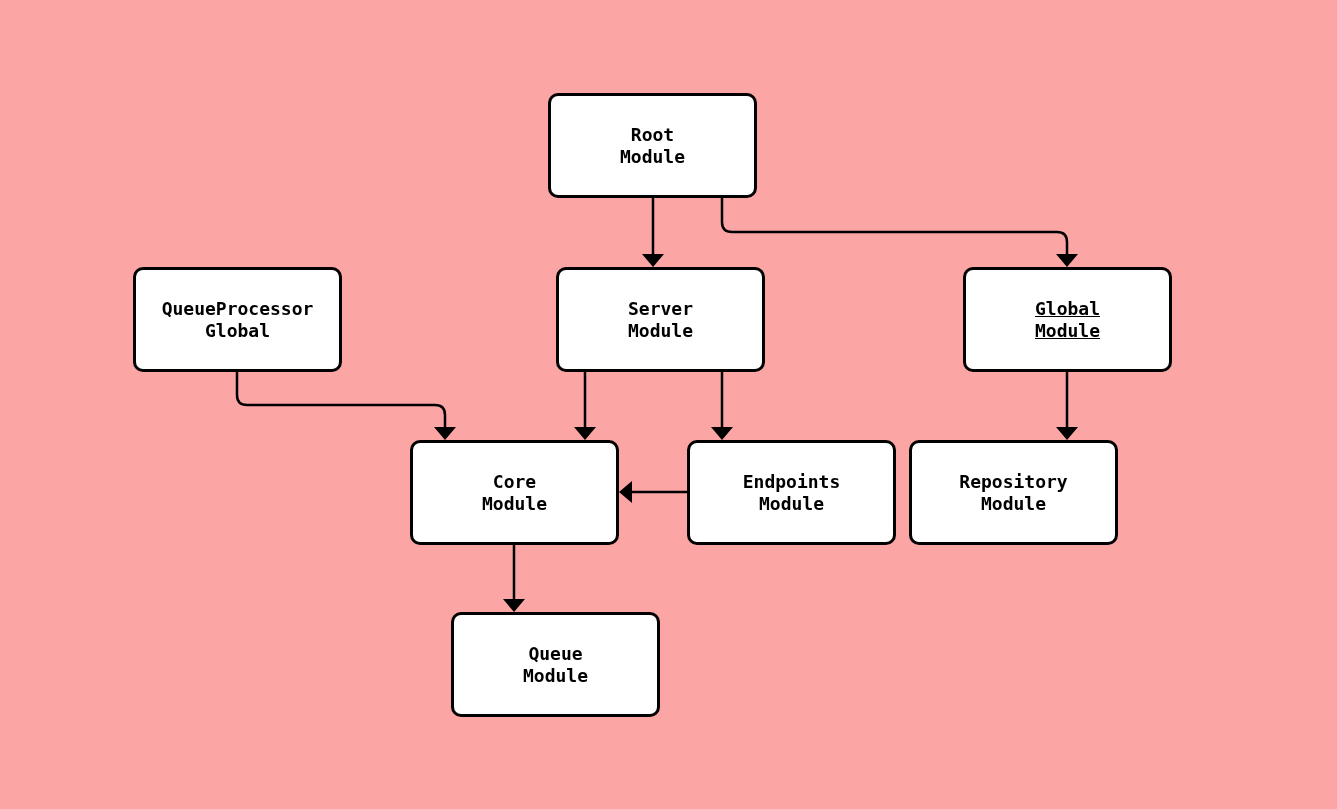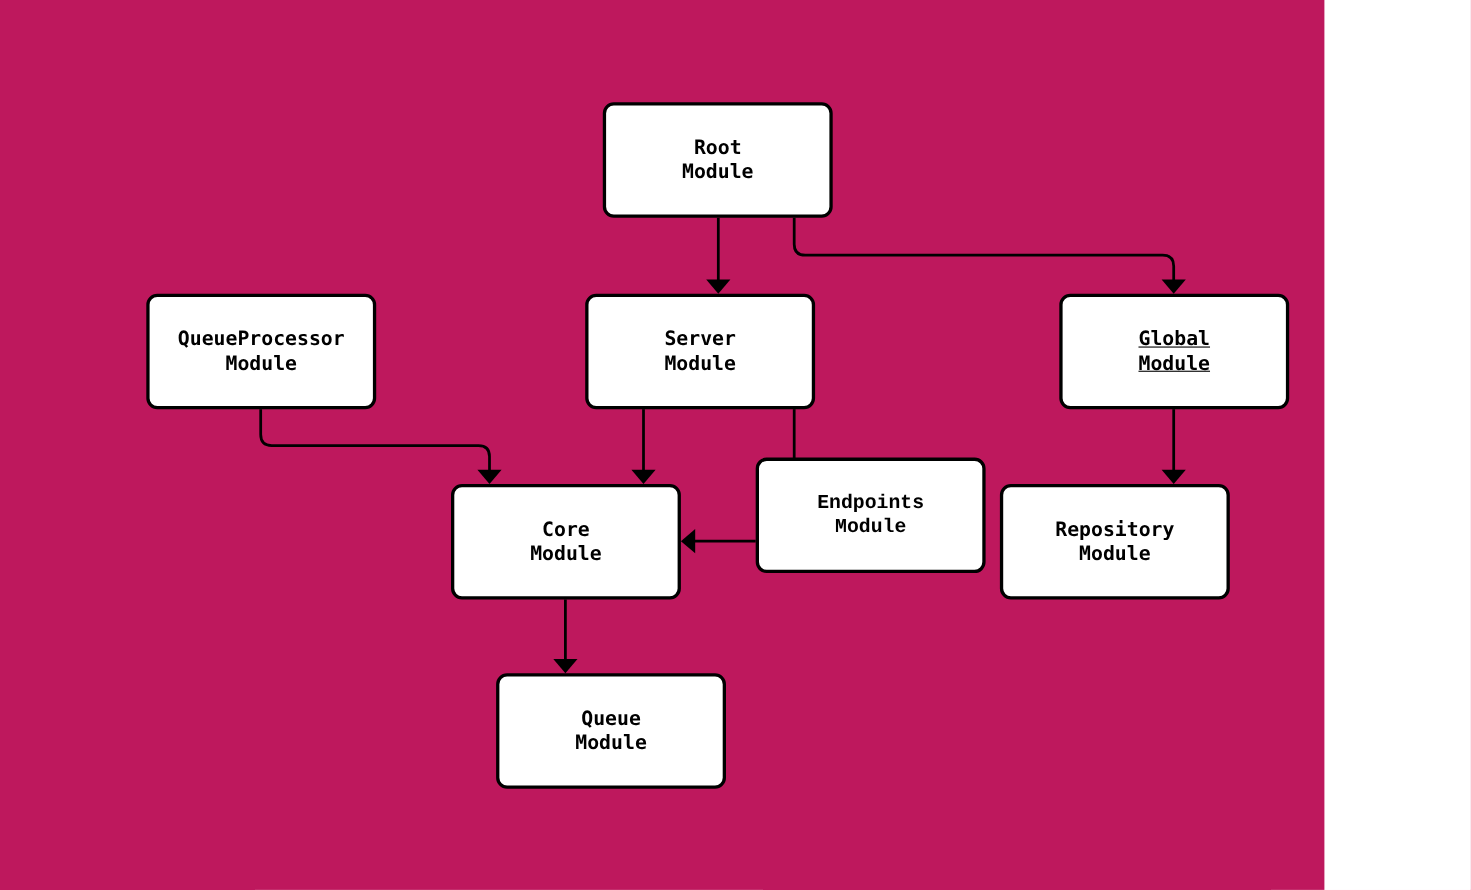--- a/index.html
+++ b/index.html
@@ -2,23 +2,23 @@
 <html><head>
 <meta charset="utf-8">
 <style>
   html, body {
     margin: 0;
     padding: 0;
     background: #ffffff;
   }
   .canvas {
     position: relative;
-    width: 1204px;
+    width: 1337px;
     height: 809px;
-    background: #be185d;
+    background: #fca5a5;
     overflow: hidden;
     font-family: "DejaVu Sans Mono", "Liberation Mono", monospace;
   }
   .edges-layer {
     position: absolute;
     left: 0;
     top: 0;
     width: 1337px;
     height: 809px;
     display: block;
@@ -85,39 +85,39 @@
     <path class="arrowhead" d="M503 599 L525 599 L514 612 Z"></path>
   </svg>
 
   <div class="node" style="left:548px; top:93px;">
     <div class="node-label">Root
 Module</div>
   </div>
 
   <div class="node" style="left:133px; top:267px;">
     <div class="node-label">QueueProcessor
-Module</div>
+Global</div>
   </div>
 
-  <div class="node" style="left:532px; top:267px;">
+  <div class="node" style="left:556px; top:267px;">
     <div class="node-label">Server
 Module</div>
   </div>
 
   <div class="node" style="left:963px; top:267px;text-decoration:underline;">
     <div class="node-label">Global
 Module</div>
   </div>
 
   <div class="node" style="left:410px; top:440px;">
     <div class="node-label">Core
 Module</div>
   </div>
 
-  <div class="node" style="left:687px; top:416px;font-family:Liberation Mono, monospace;">
+  <div class="node" style="left:687px; top:440px;">
     <div class="node-label">Endpoints
 Module</div>
   </div>
 
   <div class="node" style="left:909px; top:440px;">
     <div class="node-label">Repository
 Module</div>
   </div>
 
   <div class="node" style="left:410px; top:612px;margin-left:41px;">

